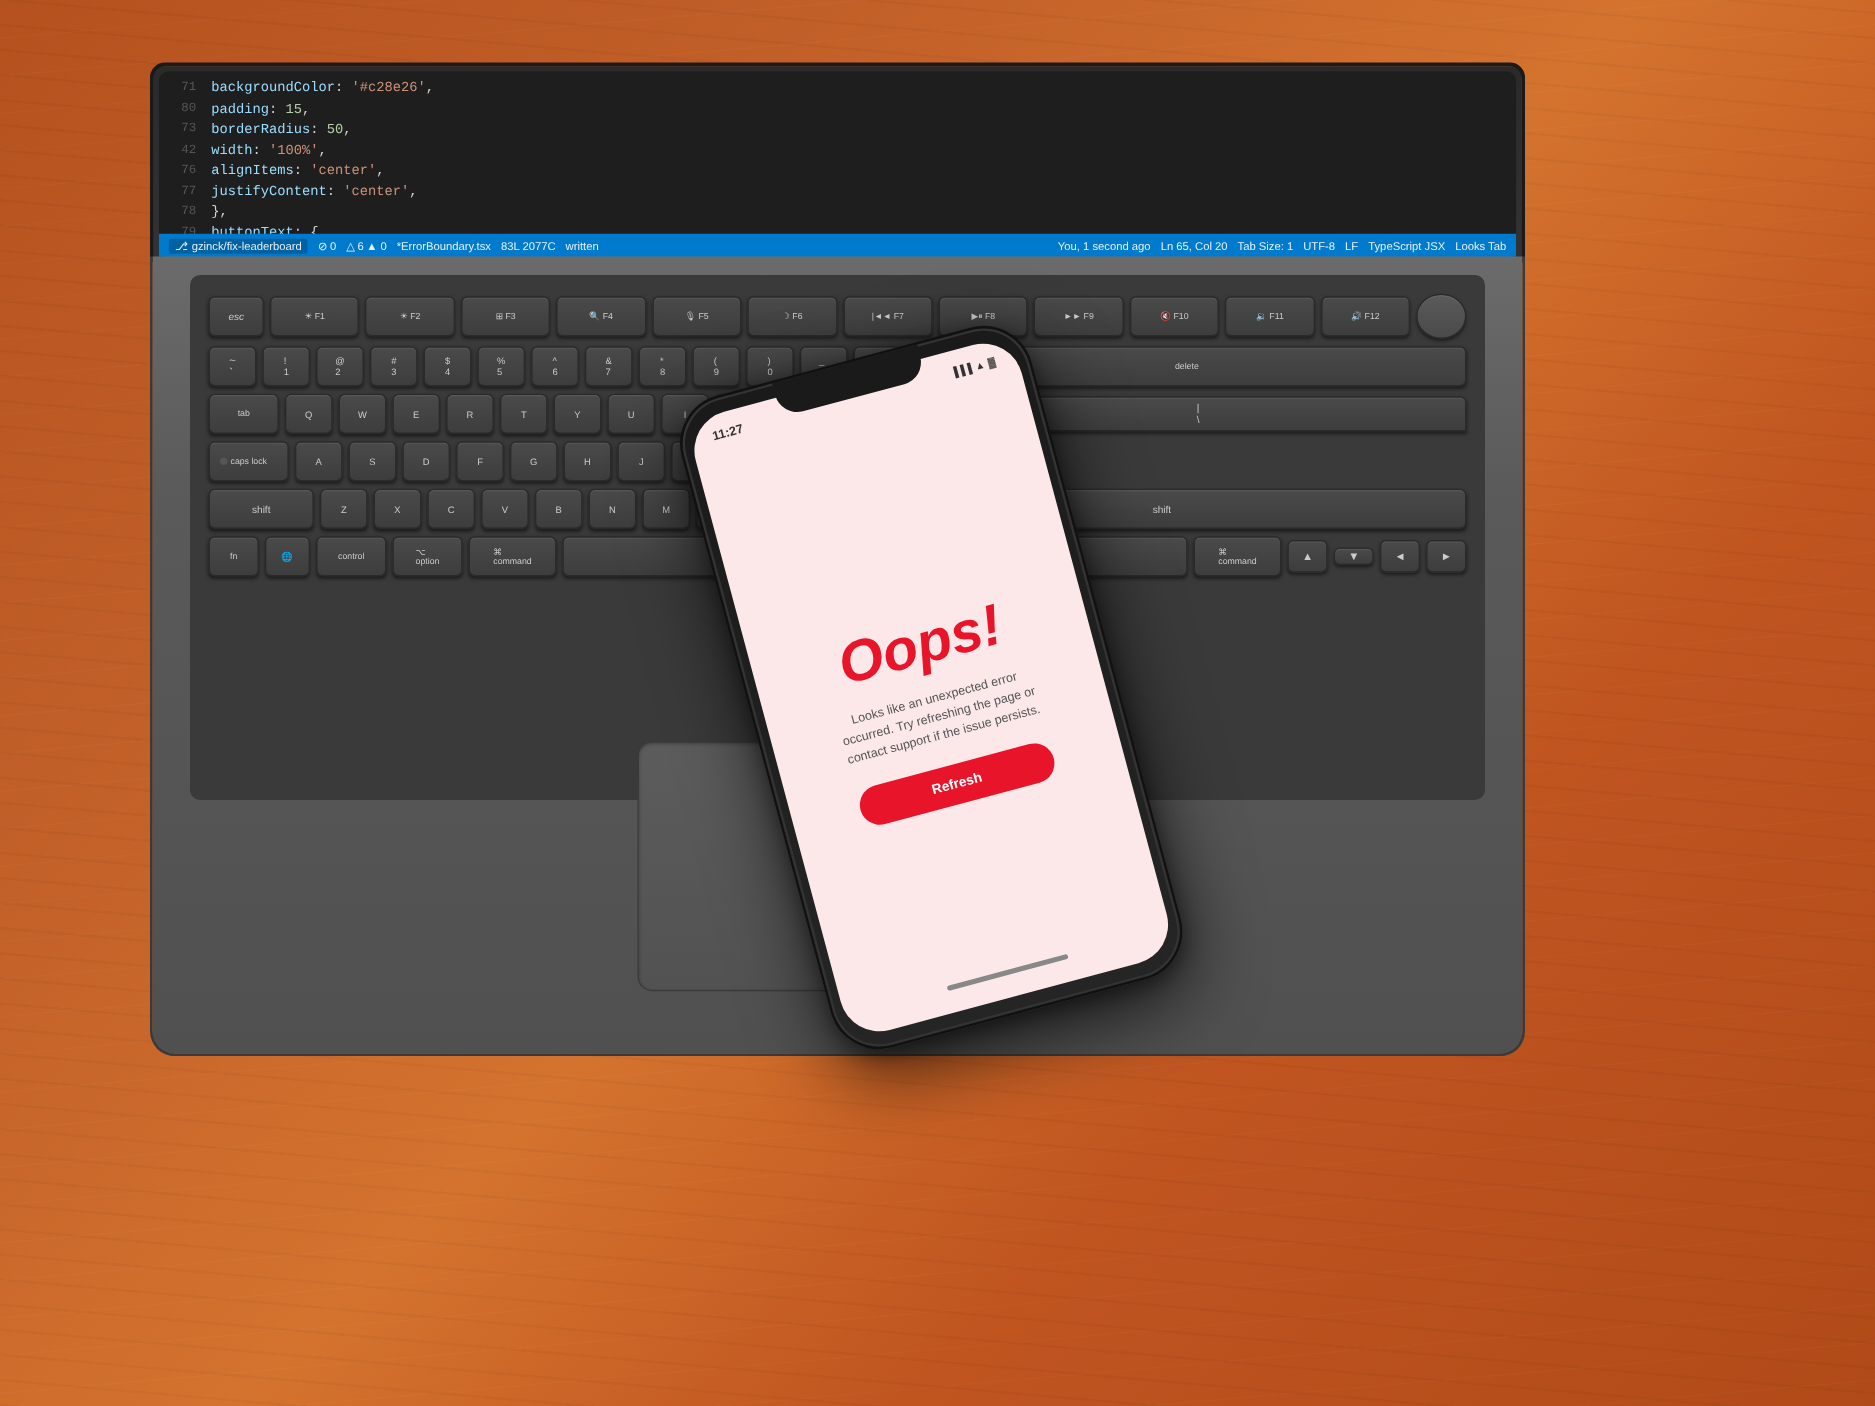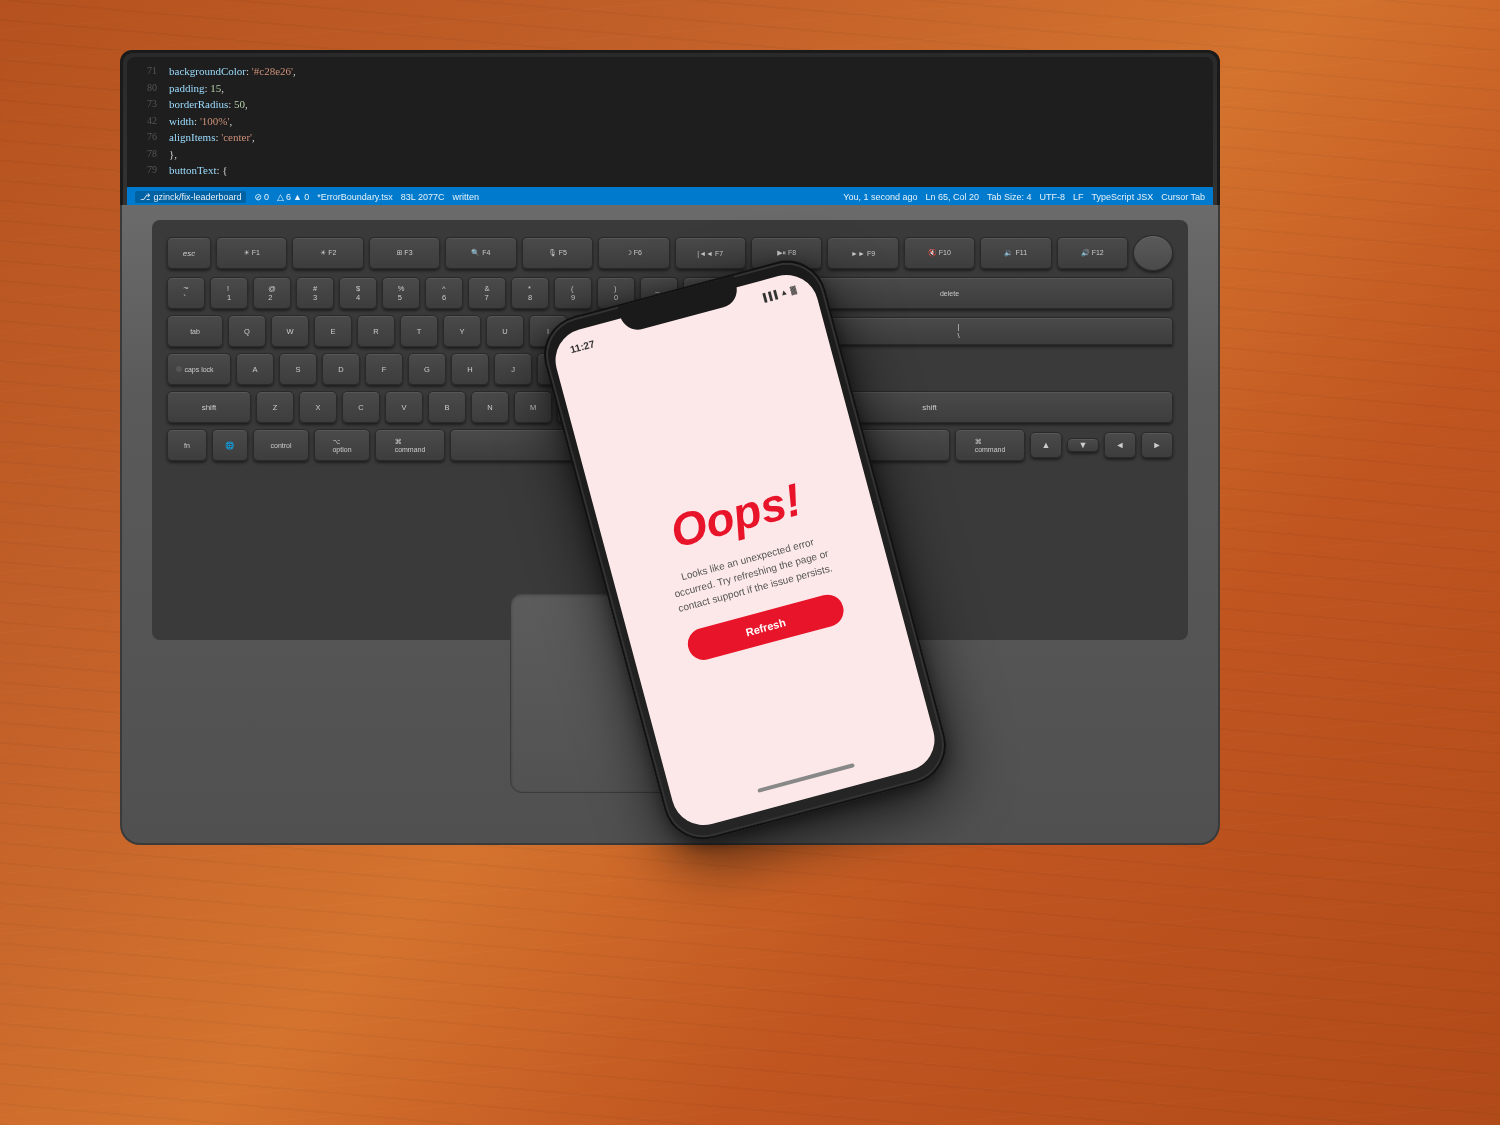--- a/index.html
+++ b/index.html
@@ -82,21 +82,20 @@
       padding: 6px 10px;
       font-family: 'Menlo', 'Monaco', 'Courier New', monospace;
       font-size: 11px;
       line-height: 1.5;
       color: #ccc;
     }
 
     .code-line {
       display: flex;
       gap: 12px;
-      font-family: Liberation Serif, serif;
     }
 
     .line-num {
       color: #555;
       min-width: 20px;
       text-align: right;
       font-size: 10px;
     }
 
     .code-text { color: #9cdcfe; }
@@ -380,20 +379,24 @@
             </div>
           <div class="code-line">
               <span class="line-num">42</span>
               <span class="code-text"><span class="code-prop">width</span><span class="code-punct">: </span><span class="code-val-str">'100%'</span><span class="code-punct">,</span></span>
             </div>
           <div class="code-line">
               <span class="line-num">76</span>
               <span class="code-text"><span class="code-prop">alignItems</span><span class="code-punct">: </span><span class="code-val-str">'center'</span><span class="code-punct">,</span></span>
             </div>
           <div class="code-line">
+              <span class="line-num">77</span>
+              <span class="code-text"><span class="code-prop">justifyContent</span><span class="code-punct">: </span><span class="code-val-str">'center'</span><span class="code-punct">,</span></span>
+            </div>
+          <div class="code-line">
               <span class="line-num">78</span>
               <span class="code-text"><span class="code-punct">},</span></span>
             </div>
           <div class="code-line">
               <span class="line-num">79</span>
               <span class="code-text"><span class="code-prop">buttonText</span><span class="code-punct">: {</span></span>
             </div>
 
         </div>
 
@@ -410,25 +413,25 @@
             <span>△</span>
             <span>6</span>
             <span>▲ 0</span>
           </div>
           <span>*ErrorBoundary.tsx</span>
           <span>83L 2077C</span>
           <span>written</span>
           <div class="status-spacer"></div>
           <span>You, 1 second ago</span>
           <span>Ln 65, Col 20</span>
-          <span>Tab Size: 4</span>
+          <span>Tab Size: 1</span>
           <span>UTF-8</span>
           <span>LF</span>
           <span>TypeScript JSX</span>
-          <span>Cursor Tab</span>
+          <span>Looks Tab</span>
         </div>
       </div>
     </div>
 
     <div class="laptop-base">
       <div class="keyboard-area">
 
         <div class="key-row">
           <div class="key key-esc">
               <span>esc</span>

